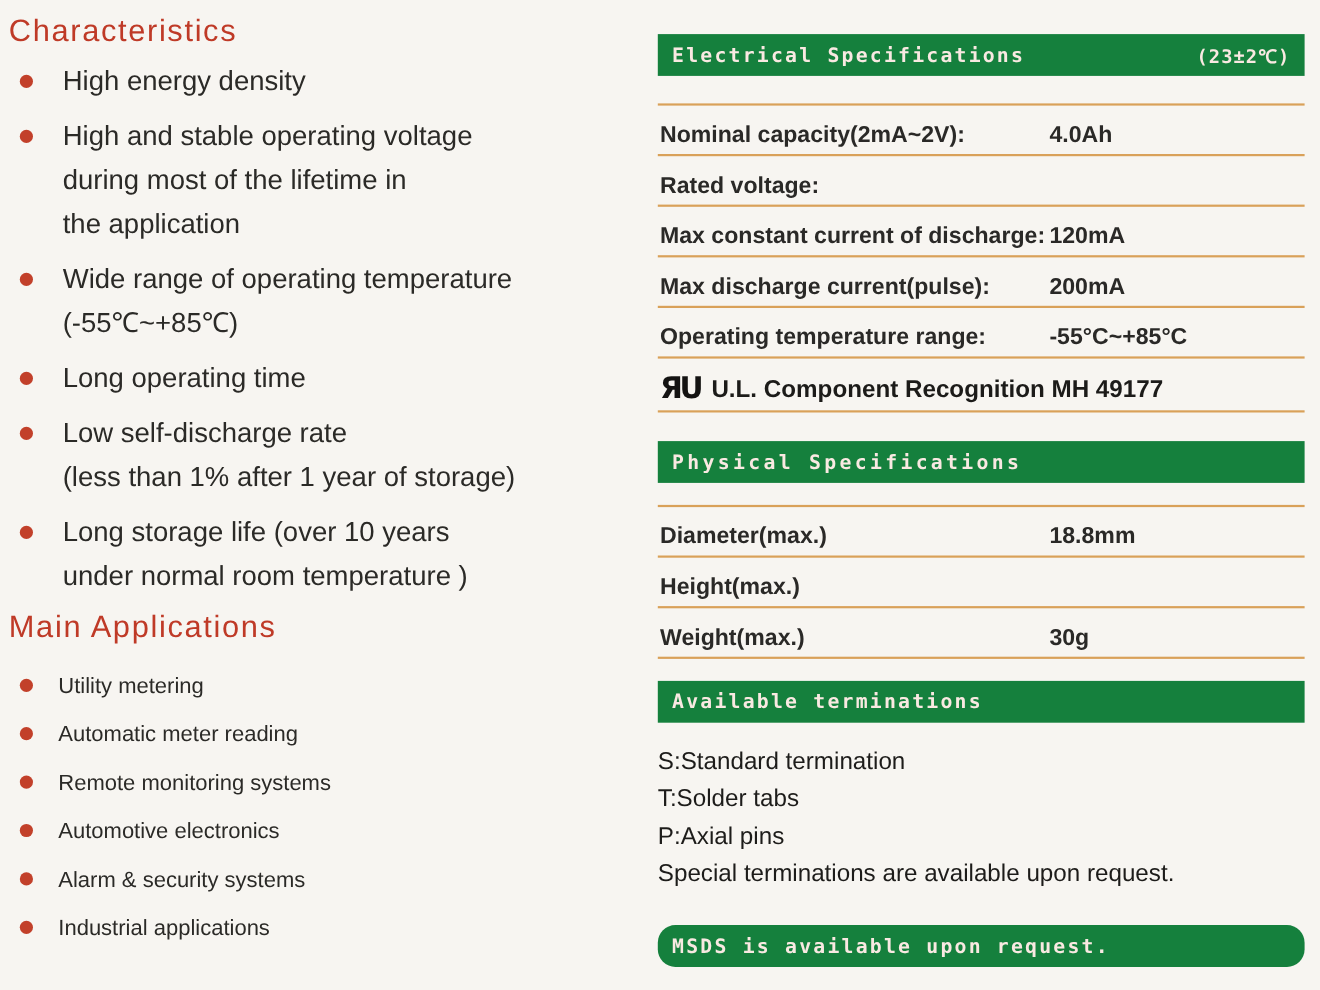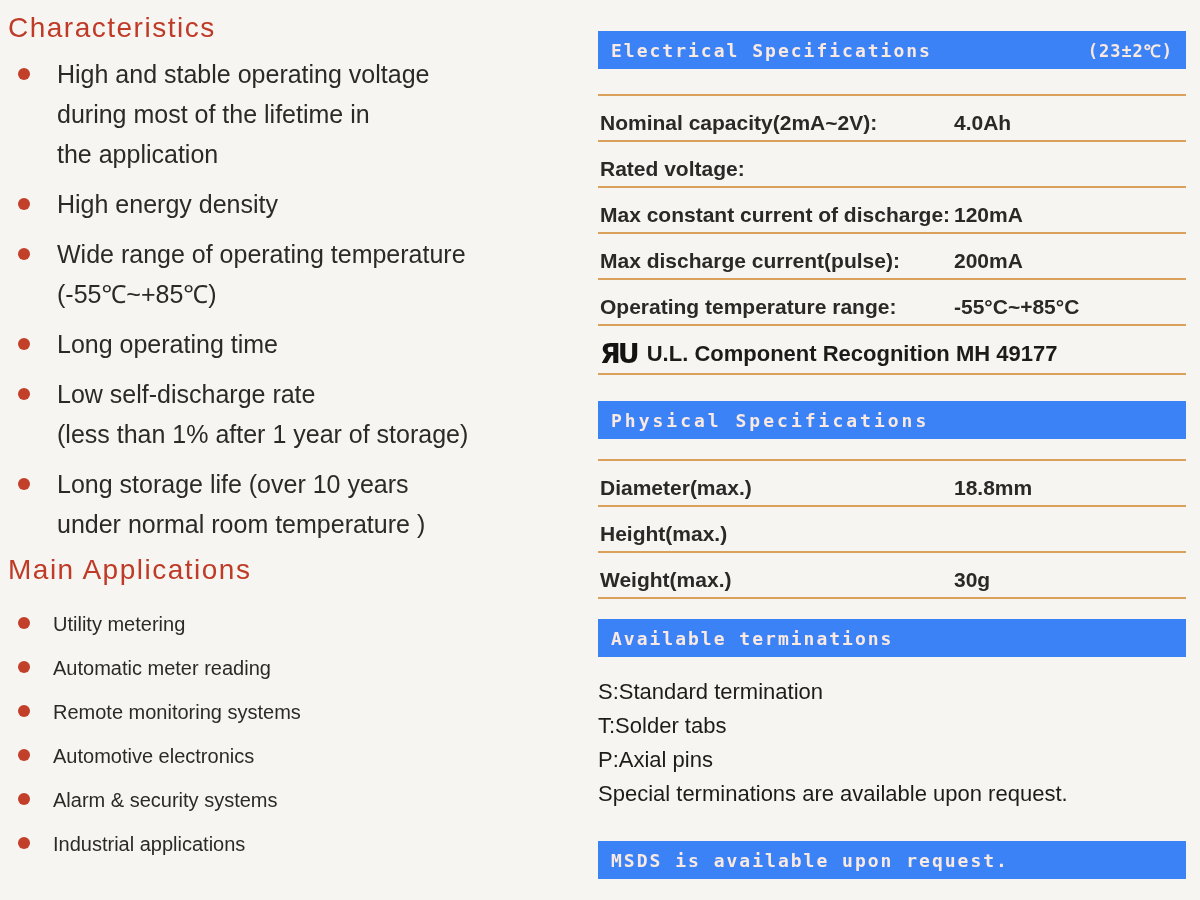--- a/index.html
+++ b/index.html
@@ -27,31 +27,31 @@
     background:#c2402a; margin:14px 0 0 10px;
   }
   .btext { margin-left:27px; font-size:25px; line-height:40px; color:#2b2a27; }
   .aitem { display:flex; margin:0; }
   .aitem .dot { margin-top:15px; }
   .atext { margin-left:23px; font-size:20px; line-height:44px; color:#2b2a27; }
 
   
   .right-col { position:absolute; left:598px; top:31px; width:588px; }
   .banner {
-    height:38px; background:#3b82f6; color:#f9e9e2;
+    height:38px; background:#15803d; color:#f9e9e2;
     display:flex; align-items:center; justify-content:space-between;
     padding:0 13px;
     font-family:"DejaVu Sans Mono", monospace;
     font-size:18px; font-weight:bold; letter-spacing:2px;
     white-space:nowrap;
   }
   .banner .cond { font-size:17px; letter-spacing:1px; }
   .banner.phys { letter-spacing:3px; margin-top:26px; }
   .banner.term { letter-spacing:2px; margin-top:20px; }
-  .banner.msds { margin-top:30px; }
+  .banner.msds { margin-top:30px;border-radius:16px; }
   .rule { height:2px; background:#d9a159; margin-top:25px; }
   .rule.phys-rule { margin-top:20px; }
   .srow {
     display:flex; justify-content:space-between; align-items:baseline;
     border-bottom:2px solid #d9a159;
     padding:15px 2px 5px 2px;
     font-size:21px; font-weight:bold; color:#2a2927;
   }
   .srow .val { width:230px; text-align:left; font-size:21px; }
   .ul-row {
@@ -71,29 +71,29 @@
 <body>
 
 <div class="left-col">
 
   <h2 class="heading">Characteristics</h2>
 
   <div>
     <div class="bitem">
       <span class="dot"></span>
       <div class="btext">
+        <div>High energy density</div>
+      </div>
+    </div>
+    <div class="bitem">
+      <span class="dot"></span>
+      <div class="btext">
         <div>High and stable operating voltage</div>
         <div>during most of the lifetime in</div>
         <div>the application</div>
-      </div>
-    </div>
-    <div class="bitem">
-      <span class="dot"></span>
-      <div class="btext">
-        <div>High energy density</div>
       </div>
     </div>
     <div class="bitem">
       <span class="dot"></span>
       <div class="btext">
         <div>Wide range of operating temperature</div>
         <div>(-55℃~+85℃)</div>
       </div>
     </div>
     <div class="bitem">

